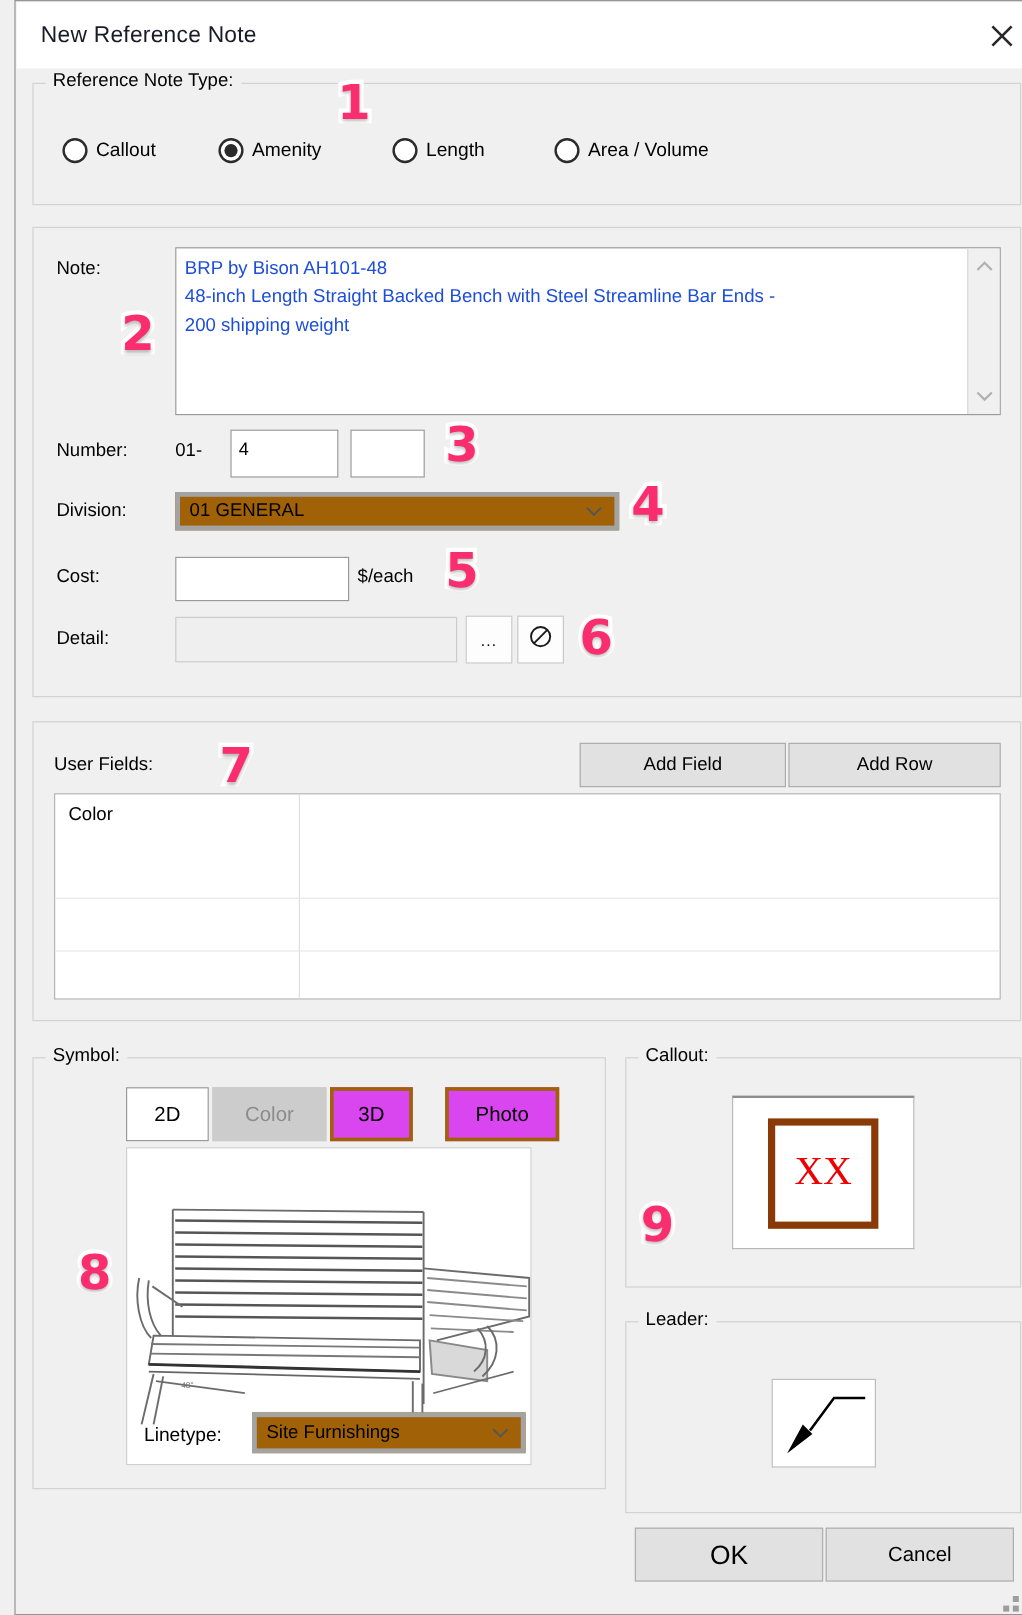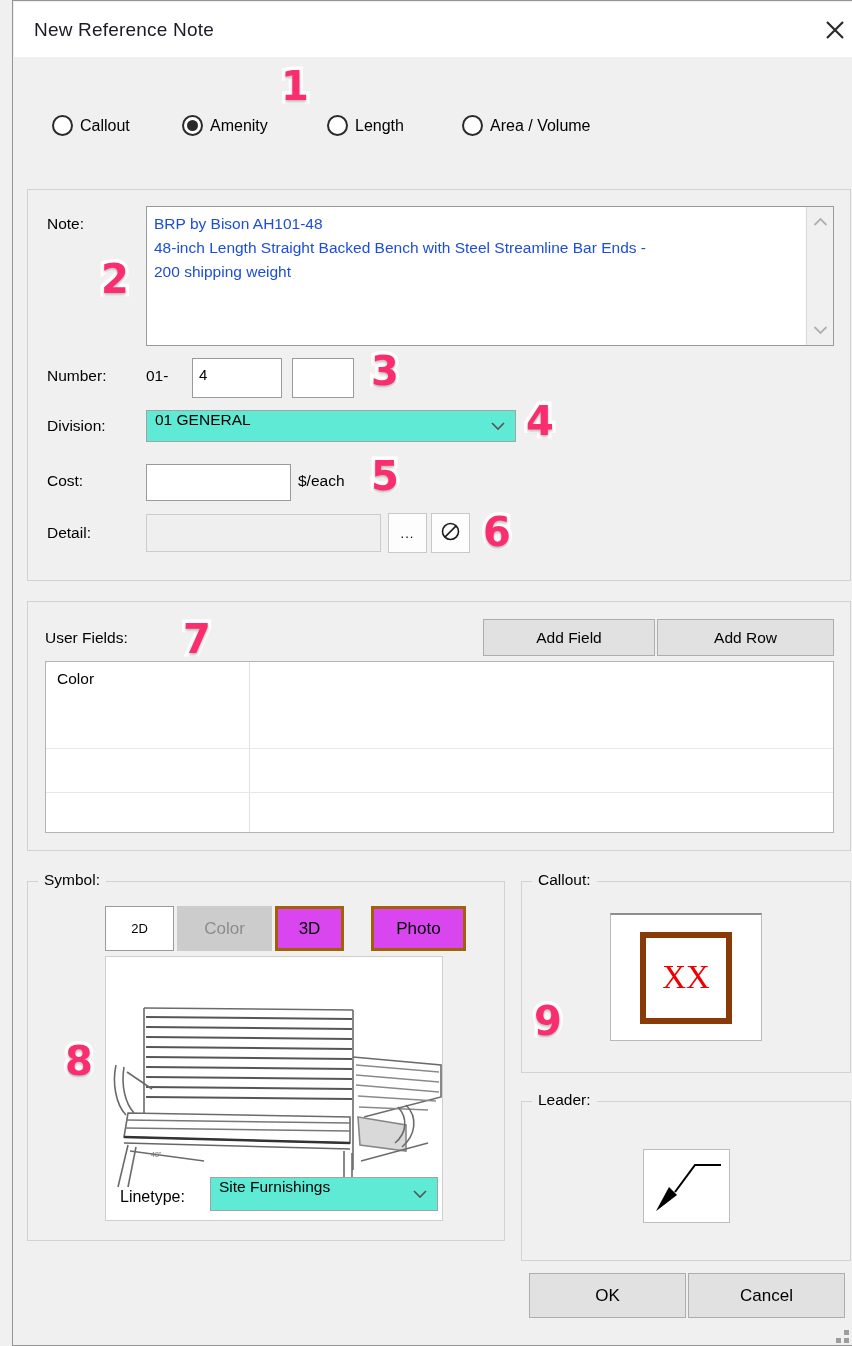--- a/index.html
+++ b/index.html
@@ -89,22 +89,22 @@
   .vscroll .arr{
     position:absolute;left:0;width:26px;height:26px;
     display:flex;align-items:center;justify-content:center;
     color:#a0a0a0;font-size:15px;
   }
   .vscroll .arr.up{top:2px;}
   .vscroll .arr.dn{bottom:2px;}
 
   
   .combo{
-    position:absolute;background:#5eead4;border:1px solid #a3a3a3;
-    box-sizing:border-box;display:flex;align-items:flex-start;cursor:pointer;
+    position:absolute;background:#a16207;border:4px solid #a3a3a3;
+    box-sizing:border-box;display:flex;align-items:center;cursor:pointer;
   }
   .combo .ctext{margin-left:8px;font-size:15.5px;color:#000;}
   .combo .carrow{
     position:absolute;right:10px;top:50%;transform:translateY(-50%);
     color:#444;font-size:13px;
   }
 
   
   .btn{
     position:absolute;background:#e1e1e1;border:1px solid #adadad;
@@ -178,20 +178,23 @@
 
   <div class="titlebar">
     <div class="title-text">New Reference Note</div>
     <div class="close-btn">
       <svg width="22" height="22" viewBox="0 0 22 22">
         <path d="M3 3 L19 19 M19 3 L3 19" stroke="#2a2a2a" stroke-width="2.2" fill="none"></path>
       </svg>
     </div>
   </div>
 
+  <div class="group" style="left:14px;top:68px;width:824px;height:102px;">
+    <div class="group-label">Reference Note Type:</div>
+  </div>
 
   <div class="radio-row" style="left:39px;top:114px;">
     <div class="radio" style="width:130px;">
       <span class="dot"></span>
       <span class="rlabel">Callout</span>
     </div>
     <div class="radio checked" style="width:145px;">
       <span class="dot"></span>
       <span class="rlabel">Amenity</span>
     </div>
@@ -284,21 +287,21 @@
     <div class="uf-cell" style="left:11px;top:8px;">
       <span>Color</span>
     </div>
   </div>
 
   <div class="group" style="left:14px;top:880px;width:478px;height:360px;">
     <div class="group-label">Symbol:</div>
   </div>
 
   <div class="btn active" style="left:92px;top:905px;width:69px;height:45px;">
-    <span style="font-size:13px;">2D</span>
+    <span style="font-size:17px;">2D</span>
   </div>
   <div class="btn disabled" style="left:164px;top:905px;width:95px;height:45px;">
     <span style="font-size:17px;">Color</span>
   </div>
   <div class="btn tab" style="left:262px;top:905px;width:69px;height:45px;">
     <span style="font-size:17px;">3D</span>
   </div>
   <div class="btn tab" style="left:334px;top:905px;width:95px;height:45px;margin-left:24px;">
     <span style="font-size:17px;">Photo</span>
   </div>
@@ -385,21 +388,21 @@
   </div>
   <div class="leader-pane" style="left:630px;top:1148px;width:87px;height:74px;">
     <svg width="80" height="68" viewBox="0 0 80 68">
       <path d="M74 13 L48 13 L28 40" stroke="#000" stroke-width="2.1" fill="none"></path>
       <path d="M28 40 L9 59 L24 47 Z" fill="#000"></path>
       <path d="M9 59 L30 43 L22 35 Z" fill="#000"></path>
     </svg>
   </div>
 
   <div class="btn" style="left:516px;top:1272px;width:157px;height:45px;">
-    <span style="font-size:17px;">OK</span>
+    <span style="font-size:22px;">OK</span>
   </div>
   <div class="btn" style="left:675px;top:1272px;width:157px;height:45px;">
     <span style="font-size:17px;">Cancel</span>
   </div>
 
   <div class="grip">
     <i style="left:17px;top:5px;"></i>
     <i style="left:9px;top:13px;"></i>
       <i style="left:17px;top:13px;"></i>
     <i style="left:1px;top:21px;"></i>

